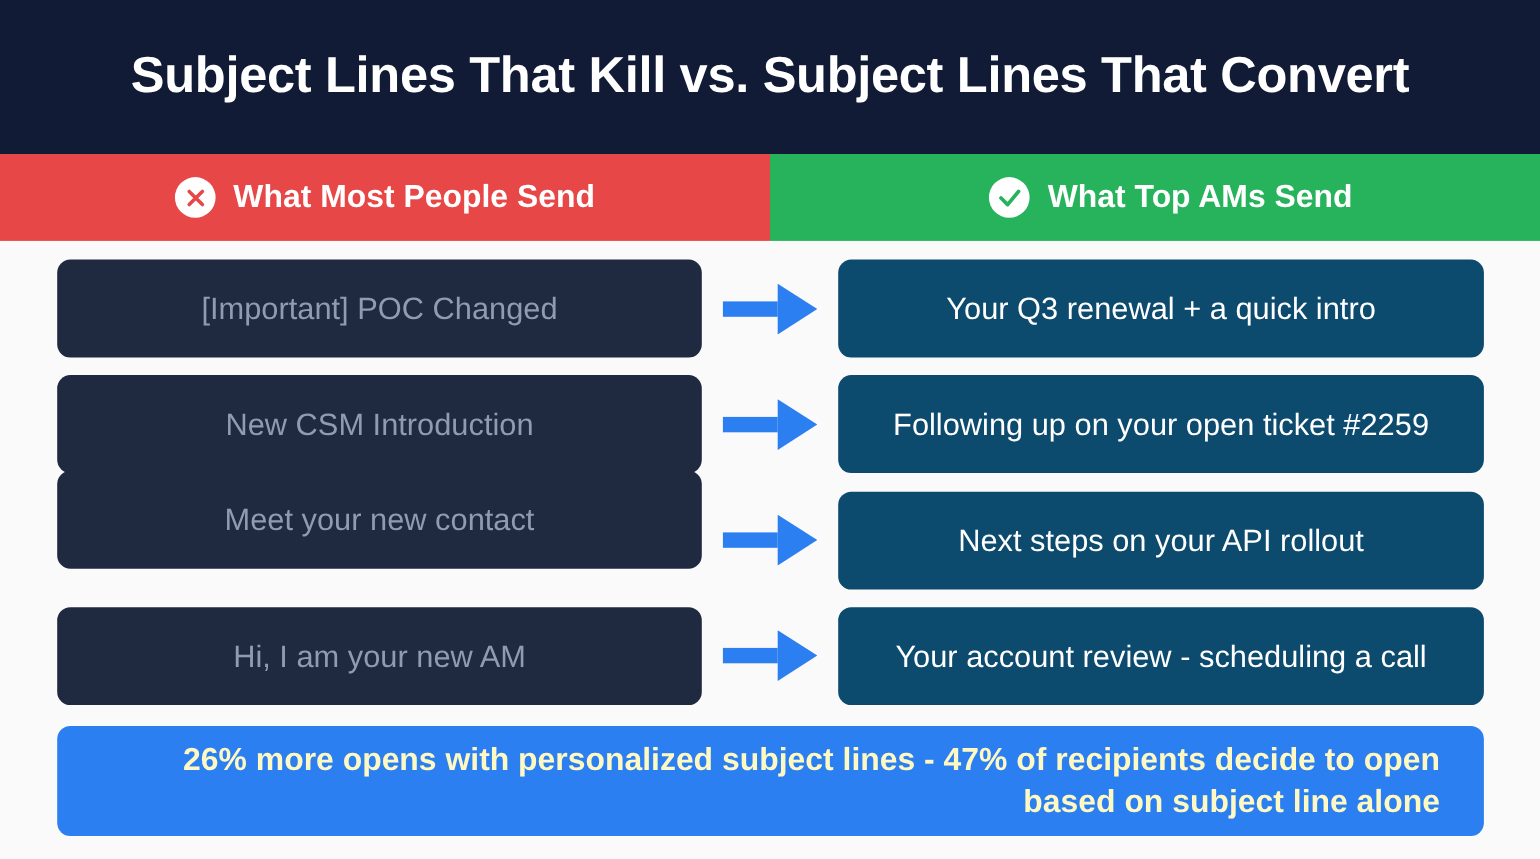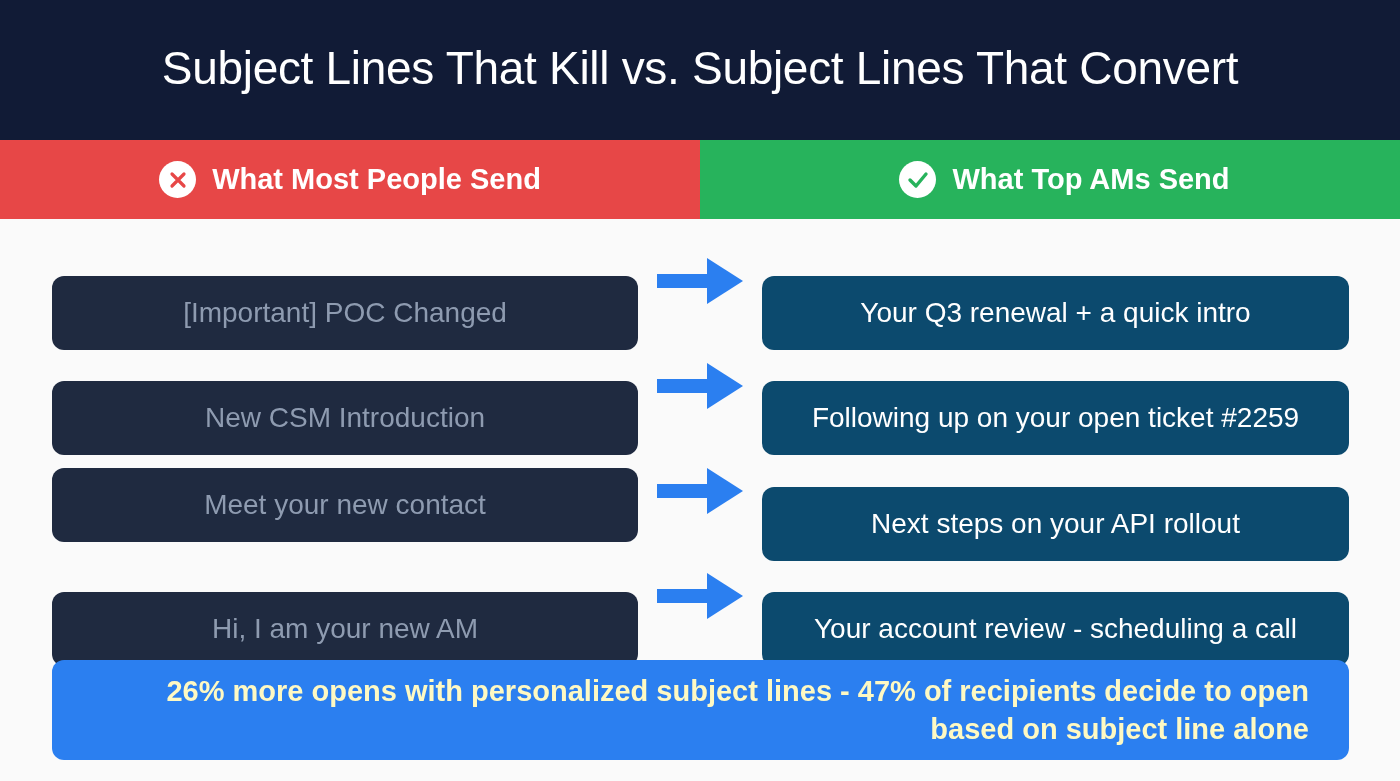--- a/index.html
+++ b/index.html
@@ -8,38 +8,38 @@
       background: #fafafa;
       font-family: "Liberation Sans", "DejaVu Sans", sans-serif;
       position: relative;
     }
     .header {
       position: absolute; left: 0; top: 0; width: 1400px; height: 140px;
       background: #111b36;
       display: flex; align-items: center; justify-content: center;
     }
     .header h1 {
-      color: #ffffff; font-size: 46px; font-weight: 400; letter-spacing: -0.3px;
+      color: #ffffff; font-size: 46px; font-weight: 700; letter-spacing: -0.3px;
       margin-top: -4px;
     }
     .col-head {
       position: absolute; top: 140px; height: 79px;
       display: flex; align-items: center; justify-content: center; gap: 16px;
       color: #ffffff; font-size: 29px; font-weight: 700;
     }
     .col-head.bad { left: 0; width: 700px; background: #e74747; }
     .col-head.good { left: 700px; width: 700px; background: #27b35c; padding-left: 29px; }
     .badge {
       width: 37px; height: 37px; border-radius: 50%; background: #ffffff;
       display: flex; align-items: center; justify-content: center;
     }
     .row-box {
-      position: absolute; height: 74px; border-radius: 12px;
+      position: absolute; height: 89px; border-radius: 12px;
       display: flex; align-items: center; justify-content: center;
-      font-size: 28px; text-align: center; white-space: nowrap; margin-top: 40px;
+      font-size: 28px; text-align: center; white-space: nowrap;
     }
     .row-box.bad {
       left: 52px; width: 586px; background: #1f2a40; color: #8e9bb0;
     }
     .row-box.good {
       left: 762px; width: 587px; background: #0c4a6e; color: #ffffff;
     }
     .arrow {
       position: absolute; left: 657px; width: 86px; height: 46px;
     }

